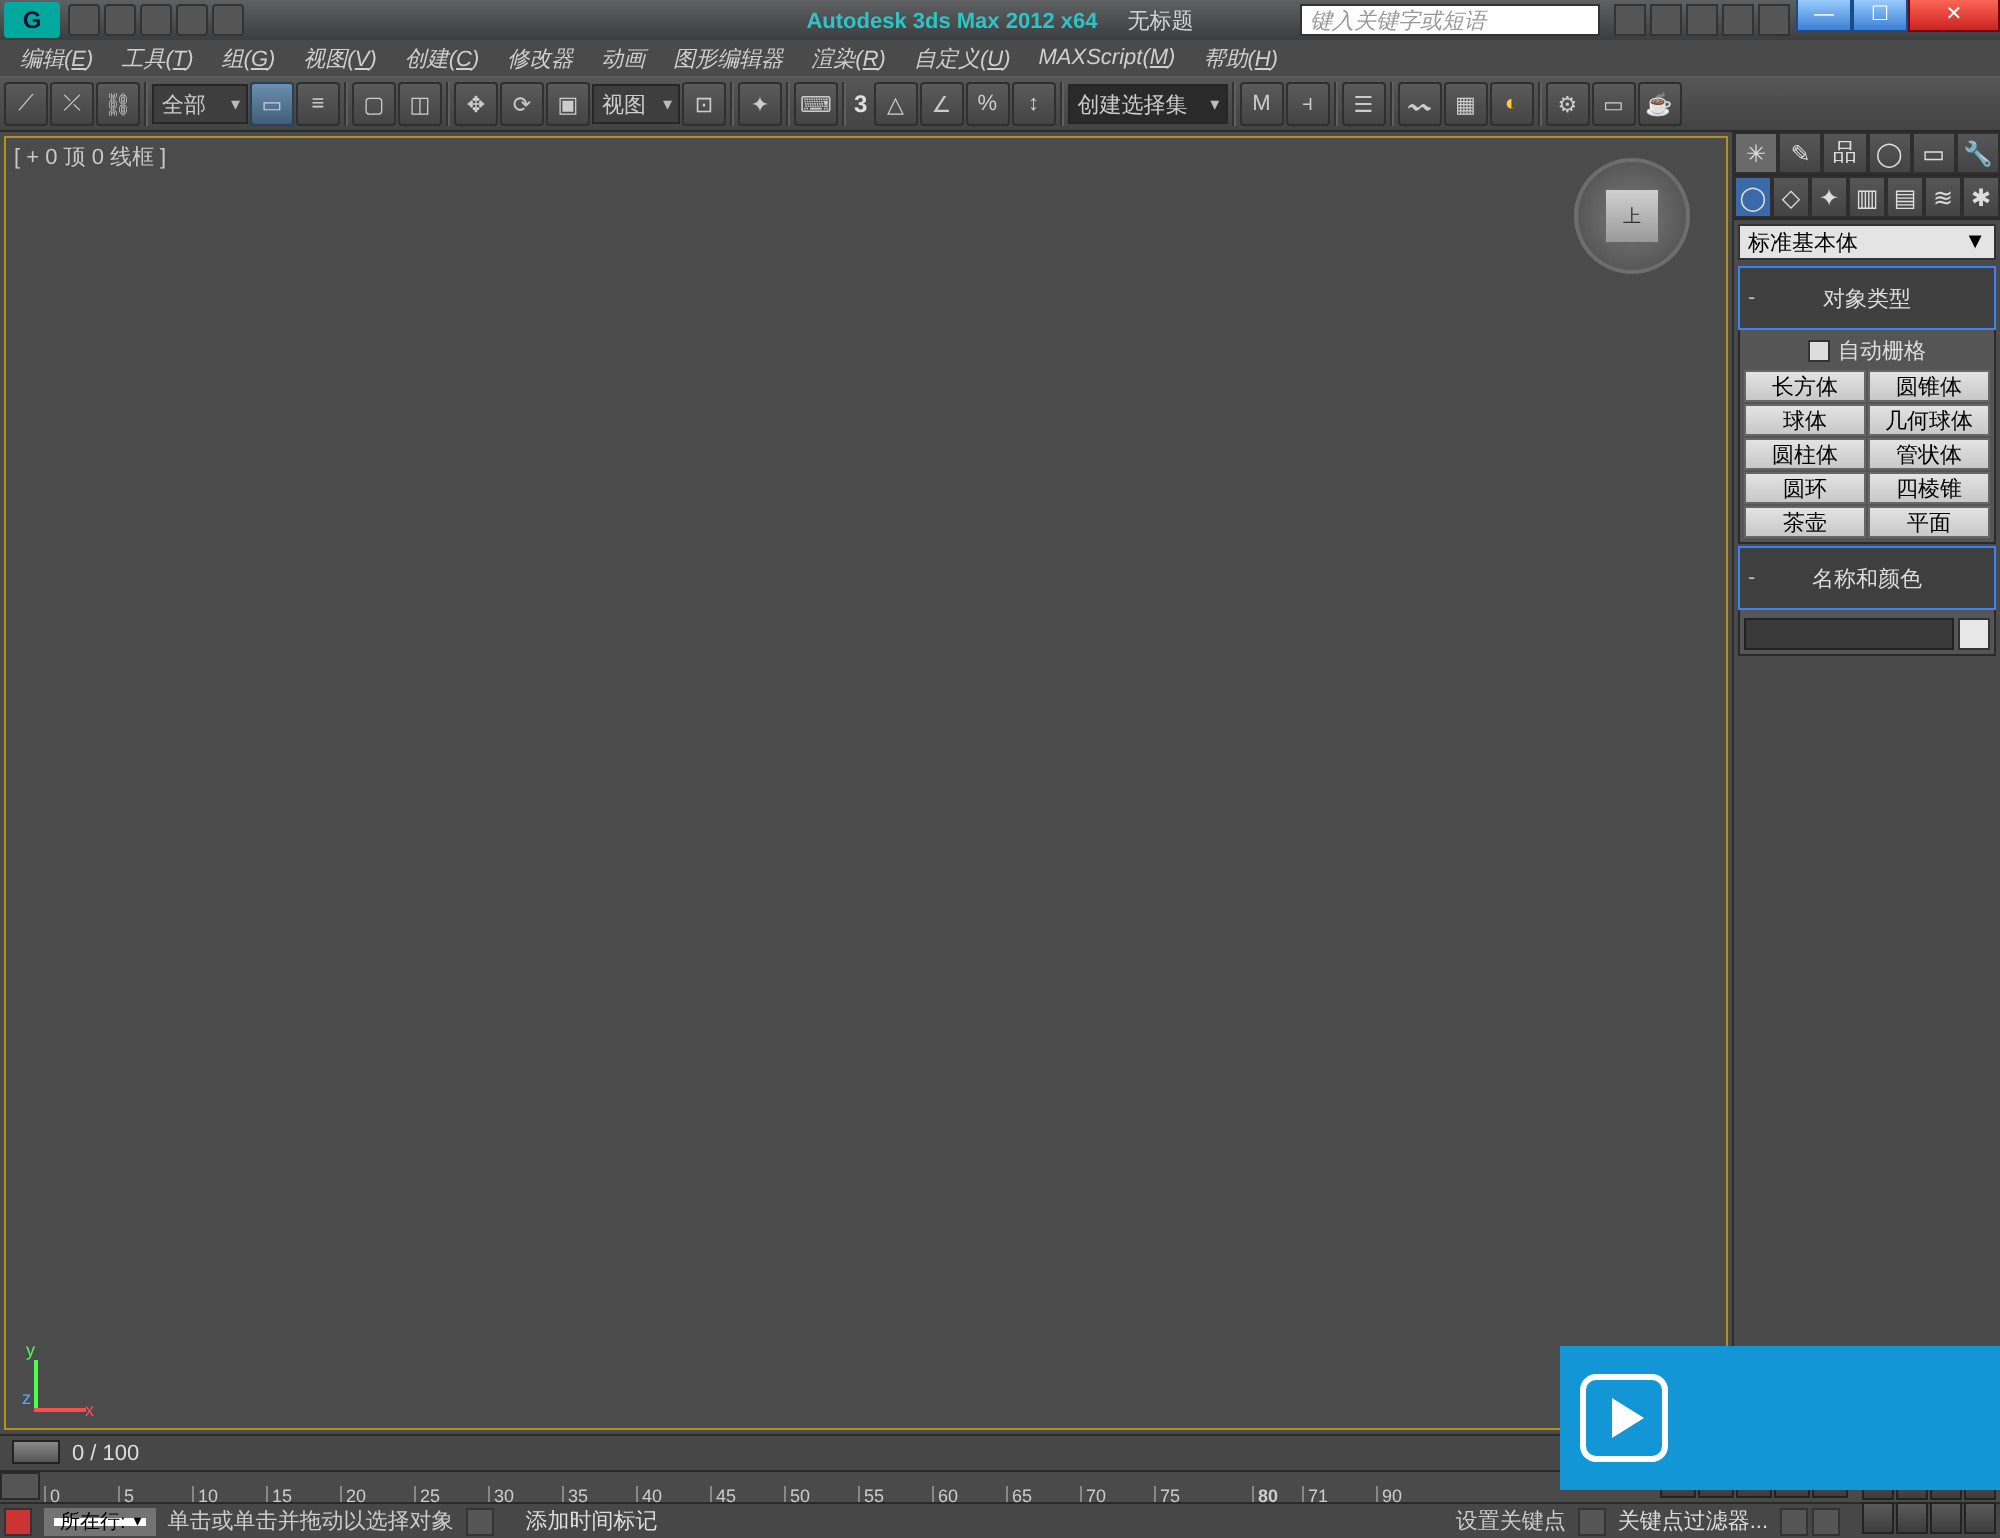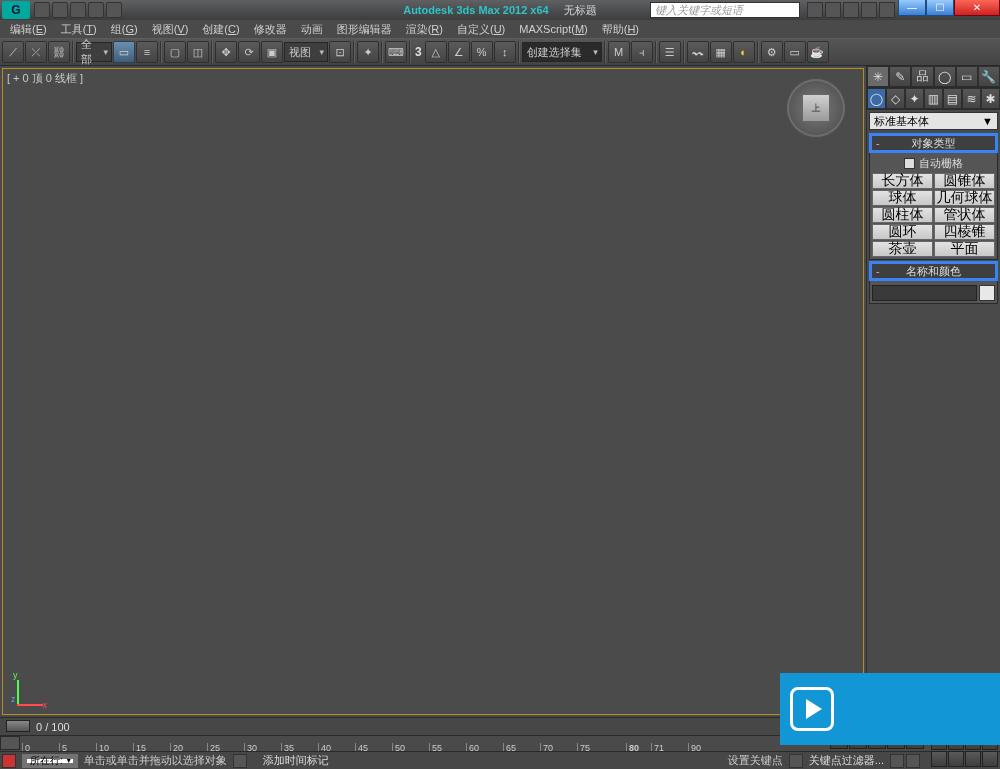--- a/index.html
+++ b/index.html
@@ -17,21 +17,21 @@
 .titlebar .search { position:absolute; right:200px; width:150px; height:16px; background:#fff; border:1px solid #333; font-size:11px; padding:0 4px; color:#999; font-style:italic;}
 .titlebar .rmini { position:absolute; right:105px; display:flex; gap:2px;}
 .titlebar .rmini .mi { width:16px;height:16px; background:#555; border:1px solid #333;}
 .titlebar .winbtns { position:absolute; right:0; top:-2px; display:flex;}
 .titlebar .winbtns .wb { width:28px; height:18px; display:flex; align-items:center; justify-content:center; font-size:10px; color:#fff;}
 .titlebar .winbtns .min,.titlebar .winbtns .max { background:linear-gradient(#9ed0ff,#3b7fd4); border:1px solid #1a4c88;}
 .titlebar .winbtns .cls { width:46px; background:linear-gradient(#ff6a5a,#c22); border:1px solid #701;}
 
 
 .menubar { height:18px; background:#4a4a4a; display:flex; align-items:center; padding:0 4px; gap:2px; }
-.menubar .mnu { color:#cfcfcf; font-size:11px; padding:1px 6px; cursor:default;}
+.menubar .mnu { color:#cfcfcf; font-size:11px; padding:1px 6px; cursor:default;font-style:italic;}
 .menubar .mnu .ul { text-decoration: underline; }
 
 
 .toolbar { height:28px; background:linear-gradient(#565656,#434343); border-top:1px solid #5d5d5d; border-bottom:1px solid #2a2a2a; display:flex; align-items:center; padding:0 2px; gap:1px; }
 .toolbar .tb { width:22px; height:22px; background:linear-gradient(#5a5a5a,#444); border:1px solid #2f2f2f; border-radius:2px; display:flex; align-items:center; justify-content:center; color:#ccc; font-size:11px;}
 .toolbar .tb.active { background:linear-gradient(#6b8fae,#3f5e78); border-color:#284055;}
 .toolbar .tb.yellow { color:#ffcc33;}
 .toolbar .sep { width:2px; height:22px; border-left:1px solid #333; border-right:1px solid #5f5f5f; margin:0 1px;}
 .toolbar .tsel { height:20px; background:#3e3e3e; border:1px solid #262626; color:#ccc; font-size:11px; padding:0 14px 0 4px; position:relative; display:flex; align-items:center;}
 .toolbar .tsel::after{content:"▾"; position:absolute; right:3px; font-size:9px; color:#bbb;}
@@ -52,27 +52,27 @@
 .axis .ty { position:absolute; top:-4px; left:2px; font-size:9px; color:#4cff4c;}
 .axis .tx { position:absolute; bottom:-4px; right:-4px; font-size:9px; color:#ff4c4c;}
 
 
 .cmdpanel { width:134px; background:#4a4a4a; border-left:1px solid #2e2e2e; display:flex; flex-direction:column; font-size:11px; color:#ddd;}
 .cmd-tabs, .cmd-sub { display:flex; height:22px; border-bottom:1px solid #2a2a2a; background:#474747;}
 .cmd-tabs .ct, .cmd-sub .ct { flex:1; display:flex; align-items:center; justify-content:center; border:1px solid #2e2e2e; background:linear-gradient(#565656,#444); font-size:12px;}
 .cmd-tabs .ct.active { background:#6a6a6a;}
 .cmd-sub .ct.active { background:#3a6ba8;}
 .cmd-dd { height:18px; margin:2px; background:#e4e4e4; border:1px solid #333; color:#000; font-size:11px; padding:0 4px; display:flex; align-items:center; justify-content:space-between;}
-.rollhead { height:20px; background:#3f3f3f; border:3px solid #3b82f6; display:flex; align-items:center; justify-content:center; font-size:11px; color:#ddd; position:relative; margin:1px 2px 0 2px;}
+.rollhead { height:32px; background:#3f3f3f; border:1px solid #3b82f6; display:flex; align-items:center; justify-content:center; font-size:11px; color:#ddd; position:relative; margin:1px 2px 0 2px;}
 .rollhead::before { content:"-"; position:absolute; left:4px; color:#bbb;}
 .rollbody { background:#555; border:1px solid #2a2a2a; border-top:none; margin:0 2px; padding:2px;text-align:right;}
 .autogrid { display:flex; align-items:center; justify-content:center; gap:4px; height:16px; font-size:11px; color:#ddd;}
 .autogrid .cb { width:11px; height:11px; background:#ddd; border:1px solid #333;}
 .obj-grid { display:grid; grid-template-columns:1fr 1fr; gap:1px; margin-top:2px;}
-.obj-grid .ob { height:16px; background:linear-gradient(#e3e3e3,#c8c8c8); border:1px solid #666; color:#000; font-size:14px; display:flex; align-items:center; justify-content:center; cursor:default;}
+.obj-grid .ob { height:16px; background:linear-gradient(#e3e3e3,#c8c8c8); border:1px solid #666; color:#000; font-size:11px; display:flex; align-items:center; justify-content:center; cursor:default;}
 .name-row { display:flex; gap:2px; margin-top:2px;}
 .name-row .nin { flex:1; height:16px; background:#3a3a3a; border:1px solid #222;}
 .name-row .sw { width:16px; height:16px; background:#e8e8e8; border:1px solid #333;}
 
 
 .timeline { height:18px; background:#474747; border-top:1px solid #2a2a2a; display:flex; align-items:center; position:relative;}
 .timeline .frame { margin-left:36px; font-size:11px; color:#ddd;}
 .timeline .slider { position:absolute; left:6px; top:2px; width:24px; height:12px; background:linear-gradient(#888,#555); border:1px solid #222;}
 .ruler { height:16px; background:#4a4a4a; border-top:1px solid #2a2a2a; display:flex; align-items:flex-end; padding-left:6px; position:relative;}
 .ruler .tick { position:absolute; bottom:0; font-size:9px; color:#ccc; border-left:1px solid #888; height:8px; padding-left:2px;}
@@ -160,21 +160,21 @@
       <div class="mnu">自定义(<span class="ul">U</span>)</div>
       <div class="mnu">MAXScript(<span class="ul">M</span>)</div>
       <div class="mnu">帮助(<span class="ul">H</span>)</div>
     </div>
 
   <div class="toolbar">
     <div class="tb">⟋</div>
     <div class="tb">⤫</div>
     <div class="tb">⛓</div>
     <div class="sep"></div>
-    <div class="tsel" style="width:36px">全部</div>
+    <div class="tsel" style="width:48px">全部</div>
     <div class="tb active">▭</div>
     <div class="tb">≡</div>
     <div class="sep"></div>
     <div class="tb">▢</div>
     <div class="tb">◫</div>
     <div class="sep"></div>
     <div class="tb">✥</div>
     <div class="tb">⟳</div>
     <div class="tb">▣</div>
     <div class="tsel" style="width:44px">视图</div>

